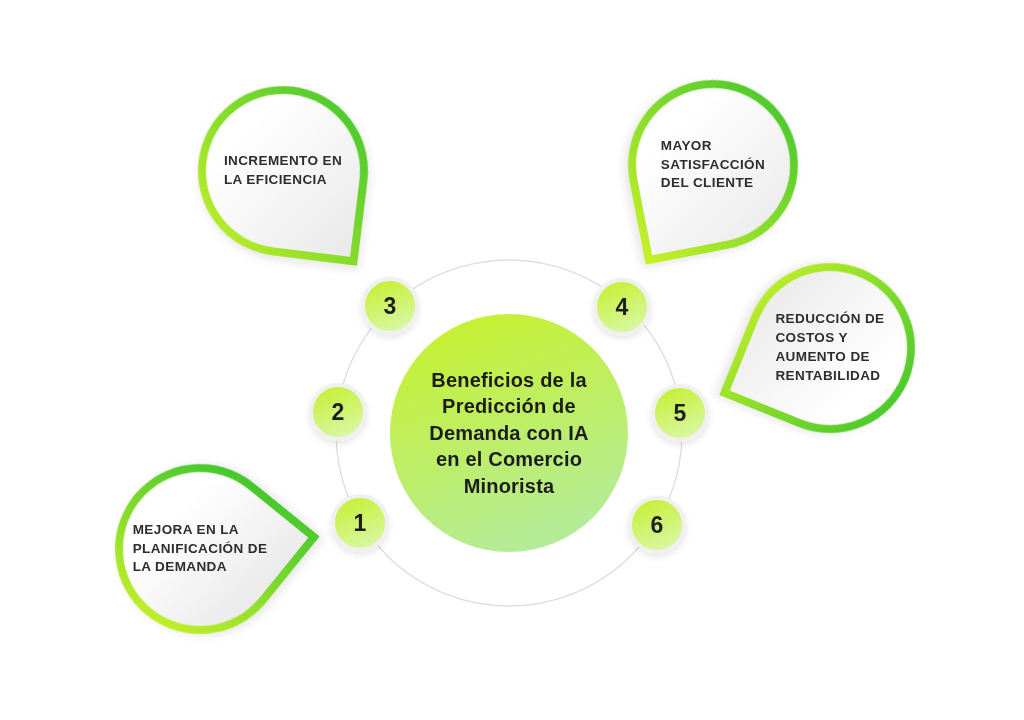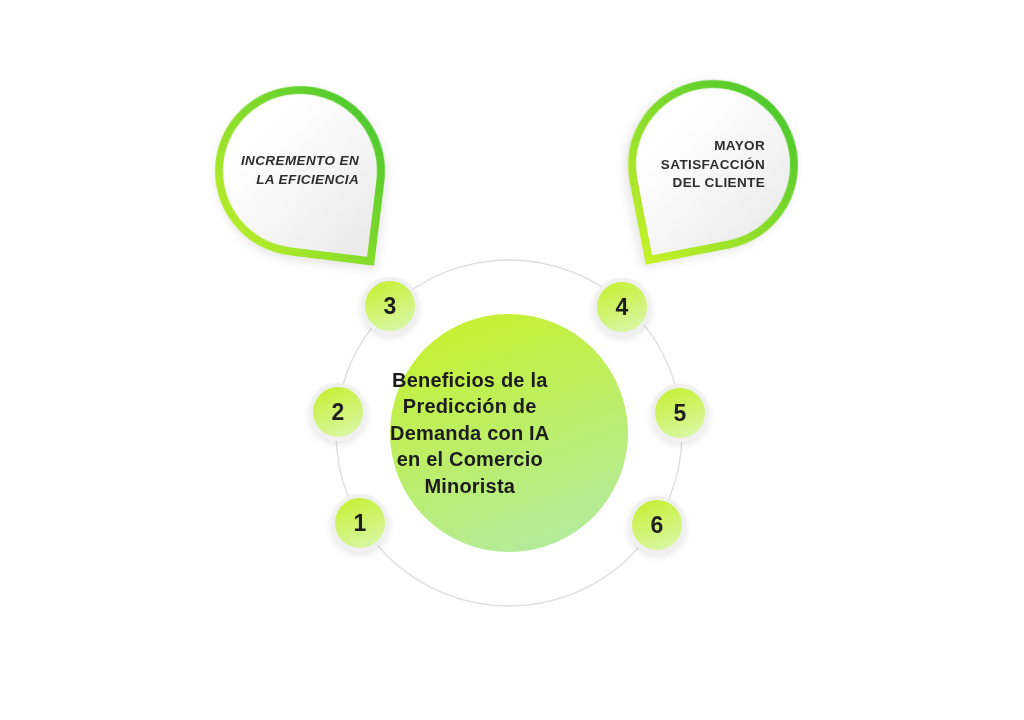--- a/index.html
+++ b/index.html
@@ -28,32 +28,32 @@
     border-radius:50% 50% 0 50%;
     filter:drop-shadow(2px 4px 5px rgba(0,0,0,0.10));
   }
   .bubble-inner{
     position:absolute;inset:8px;
     border-radius:50% 50% 0 50%;
   }
   .bubble-text{
     position:absolute;inset:0;z-index:3;
     display:flex;align-items:center;justify-content:center;
-    text-align:right;
+    text-align:left;
     font-size:13.5px;font-weight:700;color:#2d2d2d;
     letter-spacing:0.4px;line-height:1.4;
     white-space:pre-line;
   }
 
   
   .center-circle{
     position:absolute;left:390px;top:314px;width:238px;height:238px;
     border-radius:50%;z-index:4;
     background:linear-gradient(160deg,var(--lime) 2%,#b2eba4 96%);
-    display:flex;align-items:center;justify-content:flex-start;
+    display:flex;align-items:center;justify-content:center;
   }
   .center-title{
     text-align:center;
     font-size:20px;font-weight:700;color:#1c1c1c;
     line-height:1.32;letter-spacing:0.2px;
     white-space:pre-line;
   }
 
   
   .num{
@@ -91,39 +91,56 @@
 </style>
 </head>
 <body>
 
 <div class="stage">
 
   <svg class="ring-svg" width="1024" height="720">
     <circle cx="509" cy="433" r="173" fill="none" stroke="#dddddd" stroke-width="1.3"></circle>
   </svg>
 
-  <div class="bubble" style="left:215px;top:86px;font-style:italic;">
+  <div class="bubble" style="left:198px;top:86px;">
     <div class="bubble-shape" style="transform:rotate(7deg);background:linear-gradient(43deg,var(--lime),var(--green));">
       <div class="bubble-inner" style="background:linear-gradient(128deg,#ffffff 25%,#e9e9e9 100%);"></div>
     </div>
     <div class="bubble-text">INCREMENTO EN
 LA EFICIENCIA</div>
   </div>
 
 
+  <div class="bubble" style="left:115px;top:464px;">
+    <div class="bubble-shape" style="transform:rotate(-51deg);background:linear-gradient(81deg,var(--lime),var(--green));">
+      <div class="bubble-inner" style="background:linear-gradient(186deg,#ffffff 25%,#e9e9e9 100%);"></div>
+    </div>
+    <div class="bubble-text">MEJORA EN LA
+PLANIFICACIÓN DE
+LA DEMANDA</div>
+  </div>
 
   <div class="bubble" style="left:628px;top:80px;">
     <div class="bubble-shape" style="transform:rotate(79deg);background:linear-gradient(-34deg,var(--lime),var(--green));">
       <div class="bubble-inner" style="background:linear-gradient(56deg,#ffffff 25%,#e9e9e9 100%);"></div>
     </div>
     <div class="bubble-text">MAYOR
 SATISFACCIÓN
 DEL CLIENTE</div>
   </div>
 
+  <div class="bubble" style="left:745px;top:263px;">
+    <div class="bubble-shape" style="transform:rotate(112deg);background:linear-gradient(23deg,var(--lime),var(--green));">
+      <div class="bubble-inner" style="background:linear-gradient(23deg,#e9e9e9 0%,#ffffff 75%);"></div>
+    </div>
+    <div class="bubble-text">REDUCCIÓN DE
+COSTOS Y
+AUMENTO DE
+RENTABILIDAD</div>
+  </div>
 
 
   <div class="center-circle">
     <div class="center-title">Beneficios de la
 Predicción de
 Demanda con IA
 en el Comercio
 Minorista</div>
   </div>
 

